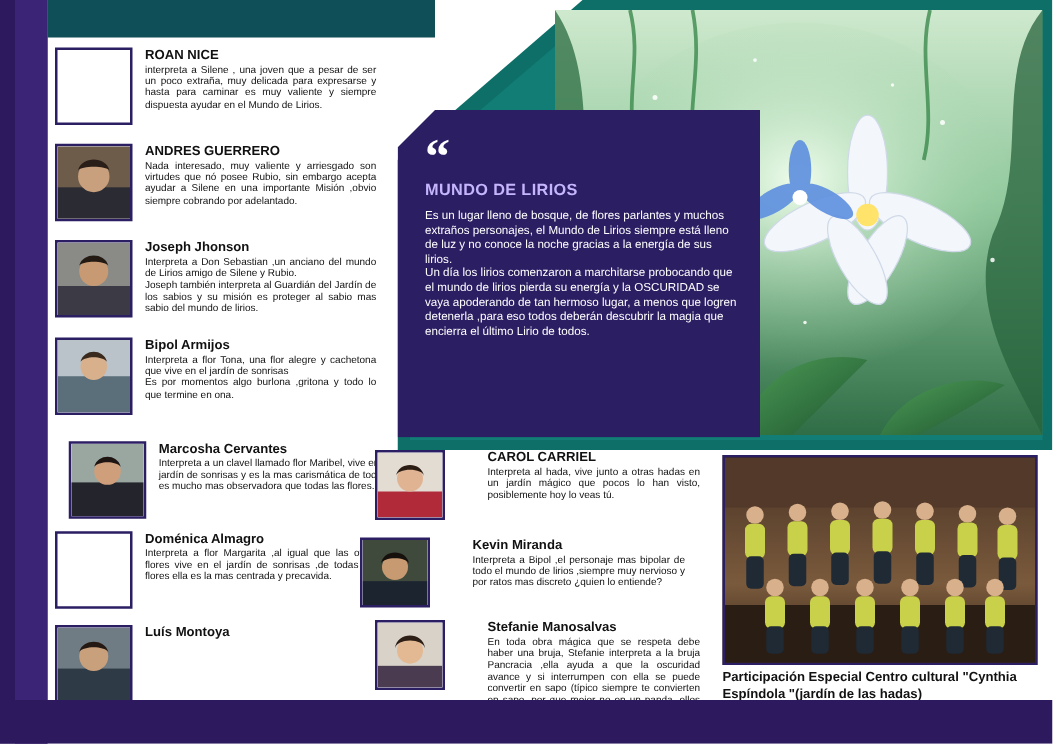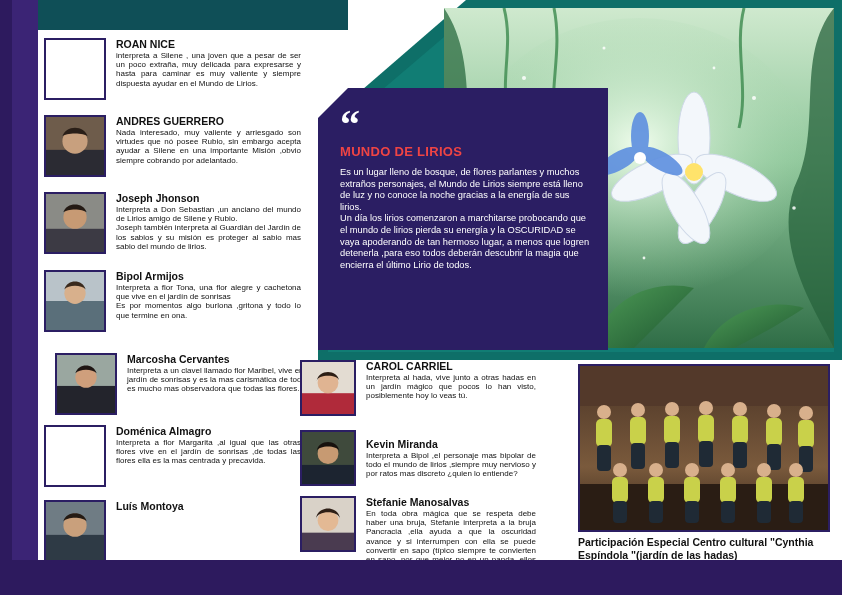--- a/index.html
+++ b/index.html
@@ -62,21 +62,21 @@
   }
   .quote-mark {
     color: #ffffff;
     font-size: 40px;
     font-weight: bold;
     line-height: 26px;
     font-family: "Liberation Serif", serif;
     margin-top: 10px;
   }
   .quote-title {
-    color: #ef4444;
+    color: #c4b5fd;
     font-size: 13px;
     font-weight: bold;
     margin-top: 6px;
     letter-spacing: 0.3px;
   }
   .quote-body {
     color: #ffffff;
     font-size: 9.3px;
     line-height: 11.6px;
     margin-top: 8px;
@@ -120,21 +120,21 @@
     line-height: 12px;
   }
   .actor-desc {
     font-size: 8px;
     line-height: 9.2px;
     color: #111111;
     text-align: justify;
     margin-top: 1px;
   }
   
-  .actor-mid .actor-text { width: 170px; }
+  .actor-mid .actor-text { width: 170px; margin-left: 24px; }
   .actor-mid .actor-photo { width: 56px; height: 56px; }
   
   .group-photo {
     position: absolute;
     left: 578px; top: 364px;
     width: 252px; height: 168px;
     border: 2px solid #2b1e63;
     overflow: hidden;
     background: #3a2a1c;
   }
@@ -352,21 +352,21 @@
         <circle cx="30" cy="24" r="12" fill="#e0b492"></circle>
         <path d="M17 22 C19 8 41 8 43 22 C42 14 18 14 17 22 Z" fill="#2b1d14"></path>
       </svg>
     </div>
     <div class="actor-text">
       <div class="actor-name">CAROL CARRIEL</div>
       <div class="actor-desc" style="white-space:pre-line;">Interpreta al hada, vive junto a otras hadas en un jardín mágico que pocos lo han visto, posiblemente hoy lo veas tú.</div>
     </div>
   </div>
 
-  <div class="actor actor-mid" style="left:300px; top:430px;align-items:center;">
+  <div class="actor actor-mid" style="left:288px; top:430px;">
     <div class="actor-photo">
       <svg class="ph" viewBox="0 0 60 60">
         <rect width="60" height="60" fill="#3f4a3c"></rect>
         <rect y="38" width="60" height="22" fill="#1c2430"></rect>
         <circle cx="30" cy="25" r="12" fill="#c79a72"></circle>
         <path d="M17 22 C19 8 41 8 43 22 C41 15 19 15 17 22 Z" fill="#17110d"></path>
       </svg>
     </div>
     <div class="actor-text">
       <div class="actor-name">Kevin Miranda</div>

